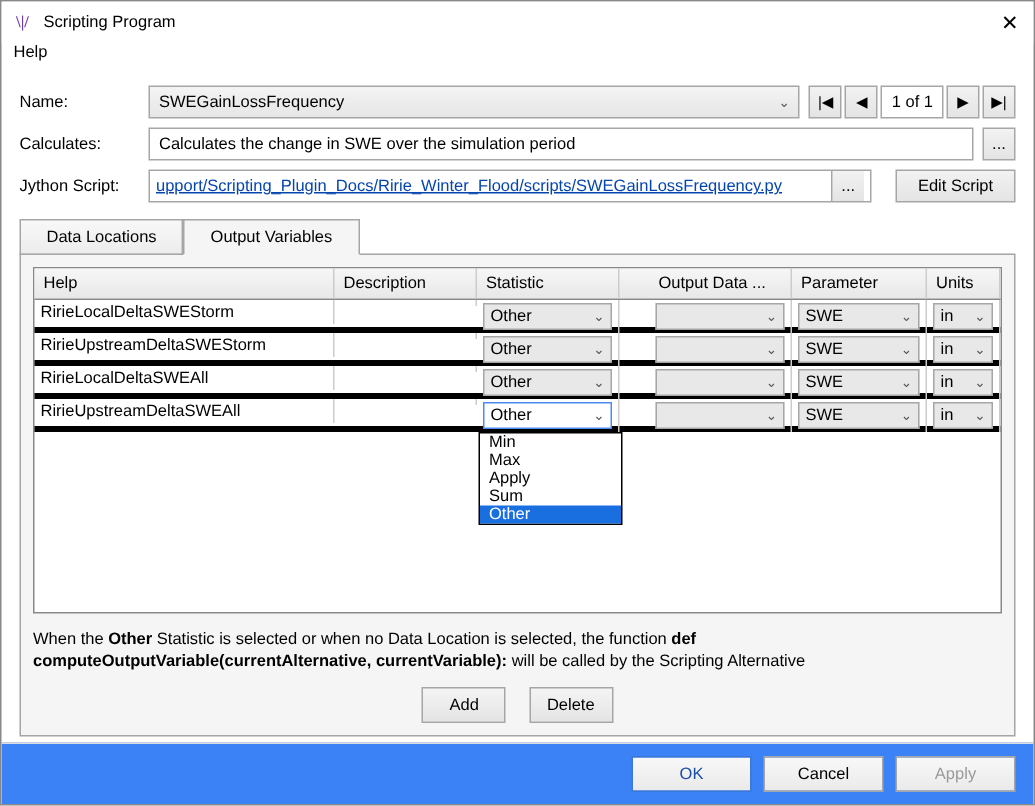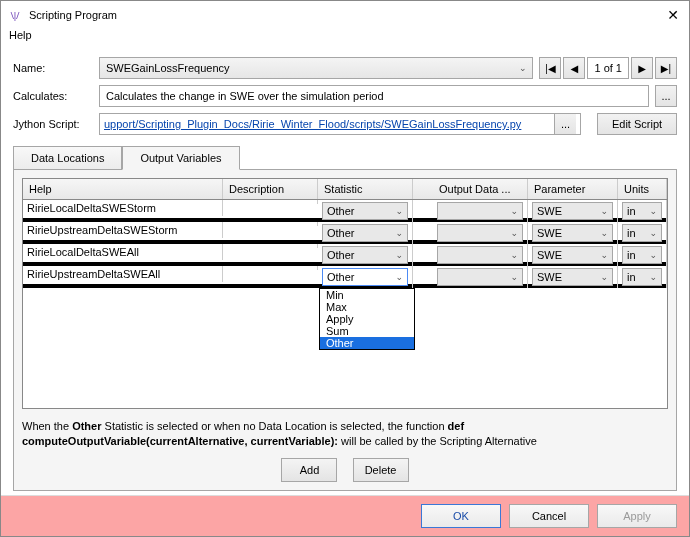--- a/index.html
+++ b/index.html
@@ -59,21 +59,21 @@
 .dropdown { position: absolute; top: 88px; left: 296px; width: 96px; background: #fff; border: 1px solid #000; z-index: 10; }
 .dropdown div { padding: 0 6px; cursor: pointer; }
 .dropdown div.sel { background: #1a6fe0; color: #fff; }
 
 .footnote { margin-top: 10px; line-height: 1.4; }
 .footnote .b { font-weight: bold; }
 
 .mid-btns { text-align: center; margin-top: 8px; }
 .mid-btns button { width: 56px; height: 24px; margin: 0 6px; border: 1px solid #a6a6a6; background: linear-gradient(#f4f4f4,#e4e4e4); cursor: pointer; }
 
-.bottom { position: absolute; bottom: 0; left: 0; right: 0; padding: 8px 12px; display: flex; justify-content: flex-end; gap: 8px; border-top: 1px solid #ddd; background: #fca5a5; }
+.bottom { position: absolute; bottom: 0; left: 0; right: 0; padding: 8px 12px; display: flex; justify-content: flex-end; gap: 8px; border-top: 1px solid #ddd; background: #3b82f6; }
 .bottom button { width: 80px; height: 24px; border: 1px solid #a6a6a6; background: linear-gradient(#f8f8f8,#eaeaea); cursor: pointer; }
 .bottom button.primary { border: 1px solid #3b78d6; color: #1b4da8; }
 .bottom button.disabled { color: #9a9a9a; cursor: default; }
 </style>
 </head>
 <body>
 
 <div class="titlebar">
   <span class="icon">
       <span style="color:#6a3db5;font-family:serif;">\|/</span>

